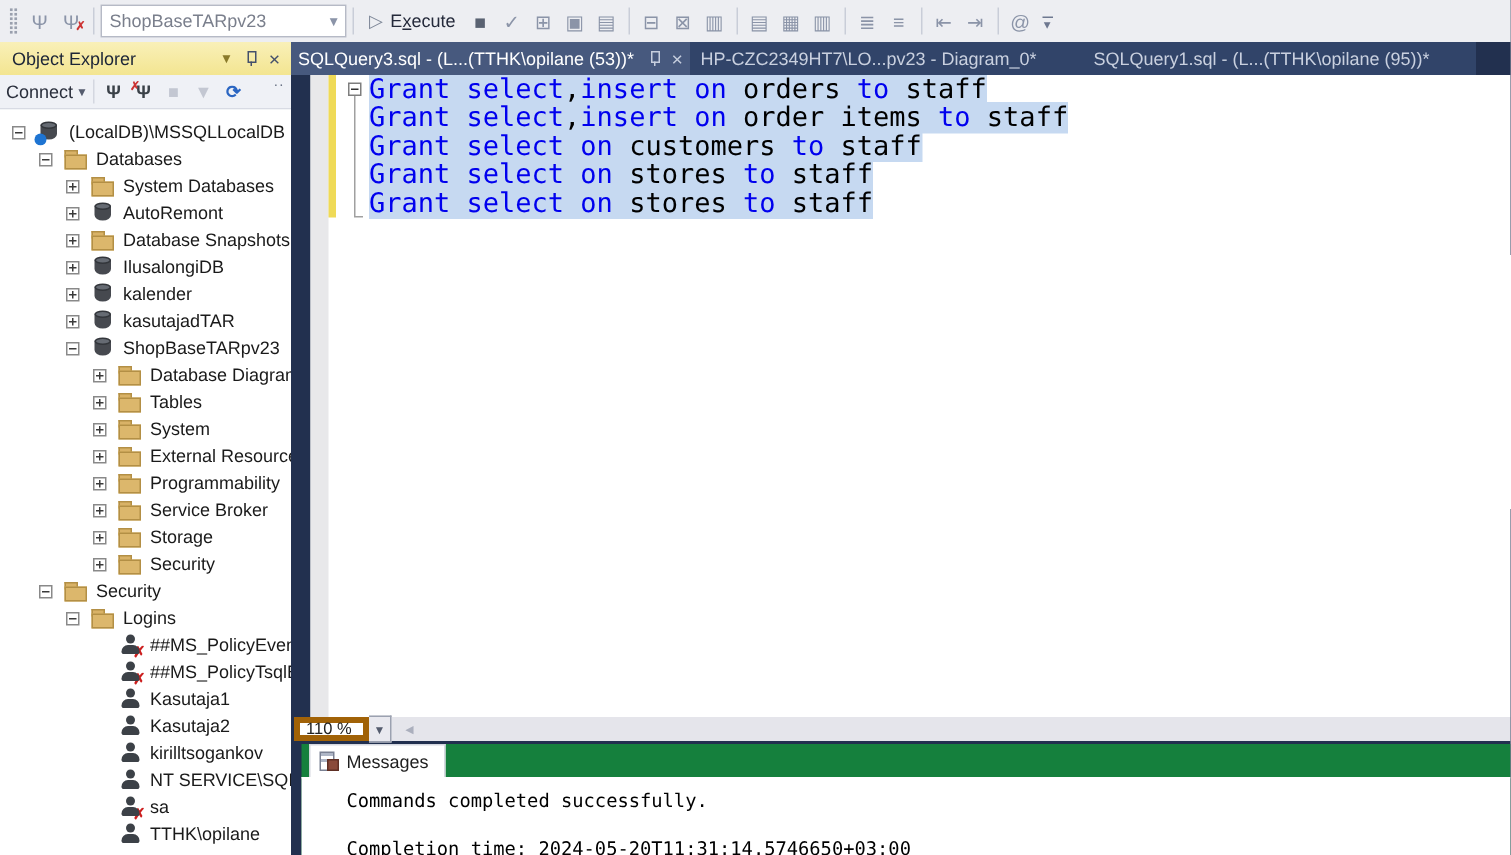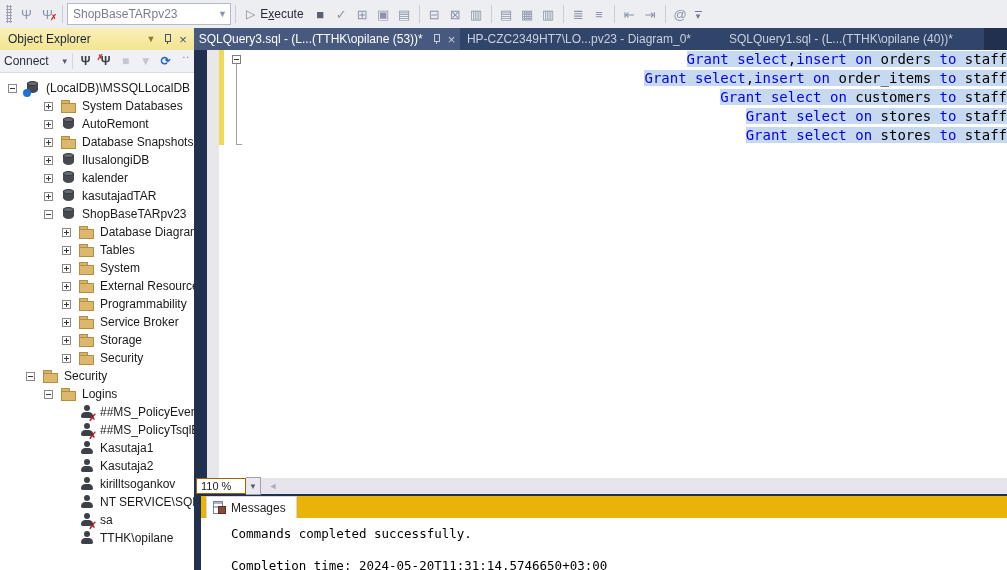--- a/index.html
+++ b/index.html
@@ -35,21 +35,21 @@
   .oe-btn{width:16px;height:16px;display:inline-flex;align-items:center;justify-content:center;
           color:#44506B;font-size:11px;}
   .pinicon{position:relative;width:9px;height:12px;display:inline-block;}
   .pinicon::before{content:"";position:absolute;left:2px;top:1px;width:4px;height:6px;
                    border:1px solid #44506B;}
   .pinicon::after{content:"";position:absolute;left:4px;top:8px;width:1px;height:3px;background:#44506B;}
   .tab .pinicon::before{border-color:#C6CEDE;}
   .tab .pinicon::after{background:#C6CEDE;}
   .oe-toolbar{height:22px;background:#EFF1F6;border-bottom:1px solid #D8DBE4;display:flex;
               align-items:center;padding:0 4px;font-size:12px;color:#2A2F3C;}
-  .oe-toolbar .lbl{margin-right:12px;}
+  .oe-toolbar .lbl{margin-right:2px;}
   .oe-ic{width:20px;height:18px;display:inline-flex;align-items:center;justify-content:center;
          position:relative;font-size:12px;color:#3A4148;flex:none;}
   .oe-ic.disabled{color:#C3C7D2;}
   .oe-ic.blue{color:#2B66C2;font-weight:bold;}
   .oe-ic .mark{position:absolute;left:1px;top:1px;color:#C33;font-size:8px;font-weight:bold;}
   .oe-sep{width:1px;height:16px;background:#D4D7E0;margin:0 3px;}
   .oe-overflow{margin-left:auto;color:#6A7386;font-size:10px;letter-spacing:1px;
                align-self:flex-start;line-height:10px;}
   .oe-tree{position:absolute;top:45px;left:0;right:0;bottom:0;background:#FFF;
            overflow:hidden;font-size:12px;color:#1A1A1A;padding-top:6px;}
@@ -89,35 +89,35 @@
   .m-ind{width:12px;background:#E8E8EA;flex:none;}
   .m-chg{width:5px;flex:none;position:relative;}
   .m-chg .bar{position:absolute;top:0;left:0;width:5px;height:95px;background:#EFDA57;}
   .m-gap{width:6px;flex:none;}
   .m-out{width:15px;flex:none;position:relative;}
   .fold-box{position:absolute;left:2px;top:5px;width:9px;height:9px;box-sizing:border-box;
             border:1px solid #7E7E7E;background:#FFF;}
   .fold-box::before{content:"";position:absolute;left:1px;right:1px;top:3px;height:1px;background:#333;}
   .fold-line{position:absolute;left:6px;top:14px;height:80px;border-left:1px solid #A0A0A0;}
   .fold-foot{position:absolute;left:6px;top:94px;width:6px;border-top:1px solid #A0A0A0;}
-  .code{flex:1;font-family:"DejaVu Sans Mono","Liberation Mono",monospace;font-size:14px;
-        line-height:19px;color:#000;padding-left:1px;overflow:hidden;text-align:right;}
+  .code{flex:1;font-family:"DejaVu Sans Mono","Liberation Mono",monospace;font-size:18px;
+        line-height:19px;color:#000;padding-left:1px;overflow:hidden;}
   .code-line{height:19px;white-space:pre;}
   .code-line .sel{background:#C6D9F1;}
   .tok-k{color:#0000EE;}
   
   .hscroll{position:absolute;left:2px;right:0;top:450px;height:16px;background:#E5E5EB;
            display:flex;align-items:center;}
-  .zoom-box{width:50px;height:16px;box-sizing:border-box;background:#FFF;border:1px solid #a16207;
+  .zoom-box{width:50px;height:16px;box-sizing:border-box;background:#FFF;border:4px solid #a16207;
             font-size:11px;color:#222;display:flex;align-items:center;padding-left:4px;flex:none;}
   .zoom-dd{width:14px;height:16px;display:flex;align-items:center;justify-content:center;
            font-size:8px;color:#555C6E;background:#E9E9EF;border:1px solid #9BA1B0;border-left:none;flex:none;}
   .h-arrow{width:16px;text-align:center;color:#ABAFBD;font-size:9px;margin-left:4px;}
   
-  .messages{position:absolute;left:7px;right:0;top:468px;bottom:0;background:#eab308;}
+  .messages{position:absolute;left:7px;right:0;top:468px;bottom:0;background:#15803d;}
   .msg-tabrow{height:22px;display:flex;align-items:flex-end;padding-left:5px;
               border-bottom:1px solid #D9DCE2;}
   .msg-tab{height:21px;background:#FFF;border:1px solid #D5D8E0;border-bottom:none;
            display:flex;align-items:center;padding:0 10px 0 6px;font-size:12px;color:#1E1E1E;}
   .msg-ico{width:13px;height:13px;position:relative;margin-right:5px;}
   .msg-ico::before{content:"";position:absolute;left:0;top:0;width:8px;height:11px;background:#FFF;
         border:1px solid #7A8193;box-shadow:inset 0 2px 0 #AEB6C6,inset 0 4px 0 #FFF,inset 0 6px 0 #AEB6C6;}
   .msg-ico::after{content:"";position:absolute;right:0;bottom:0;width:6px;height:6px;
         background:#8A4A3A;border:1px solid #5E2F24;}
   .msg-content{position:absolute;left:0;right:0;top:22px;bottom:0;background:#FFF;
@@ -206,20 +206,26 @@
   <div class="oe-tree" id="oe-tree">
       <div class="tree-row">
         <span class="sp" style="width: 8px;"></span>
         <span class="exp minus"></span>
         <span class="ico server">
           <span class="badge"></span>
         </span>
         <span>(LocalDB)\MSSQLLocalDB (</span>
       </div>
       <div class="tree-row">
+        <span class="sp" style="width: 26px;"></span>
+        <span class="exp minus"></span>
+        <span class="ico folder"></span>
+        <span>Databases</span>
+      </div>
+      <div class="tree-row">
         <span class="sp" style="width: 44px;"></span>
         <span class="exp plus"></span>
         <span class="ico folder"></span>
         <span>System Databases</span>
       </div>
       <div class="tree-row">
         <span class="sp" style="width: 44px;"></span>
         <span class="exp plus"></span>
         <span class="ico db"></span>
         <span>AutoRemont</span>
@@ -375,21 +381,21 @@
   <div class="tabbar" id="tabbar">
       <div class="tab active" style="width: 266px;">
         <span>SQLQuery3.sql - (L...(TTHK\opilane (53))*</span>
         <span class="pinicon"></span>
         <span class="tclose">×</span>
       </div>
       <div class="tab" style="width: 238px;">
         <span>HP-CZC2349HT7\LO...pv23 - Diagram_0*</span>
       </div>
       <div class="tab" style="width: 286px;">
-        <span>SQLQuery1.sql - (L...(TTHK\opilane (40))*</span>
+        <span>SQLQuery1.sql - (L...(TTHK\opilane (95))*</span>
       </div>
     </div>
 
   <div class="editor">
     <div class="m-ind"></div>
     <div class="m-chg">
         <div class="bar"></div>
       </div>
     <div class="m-gap"></div>
     <div class="m-out">

